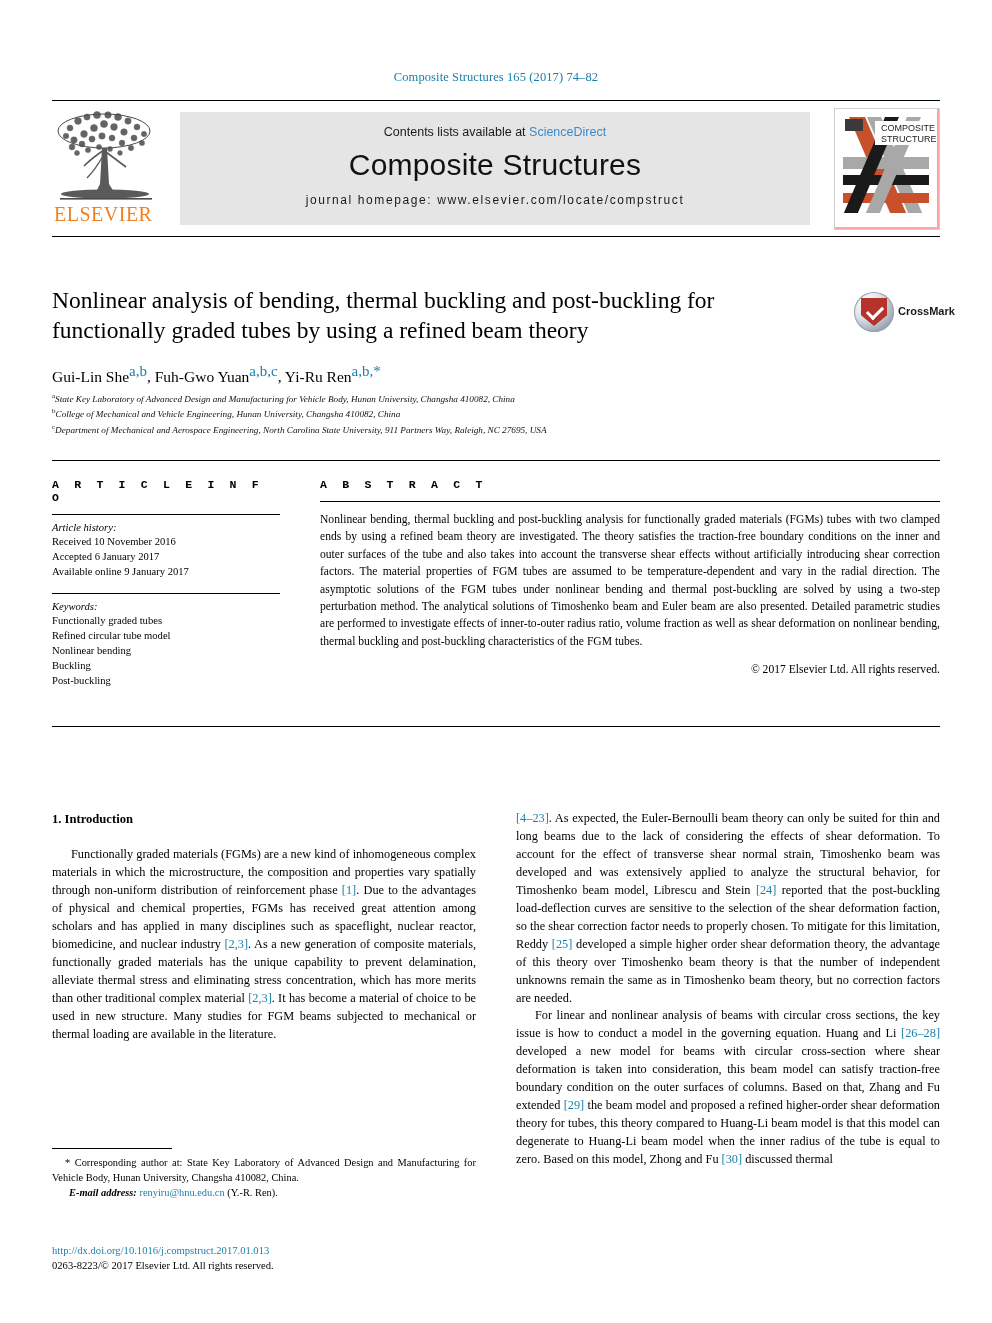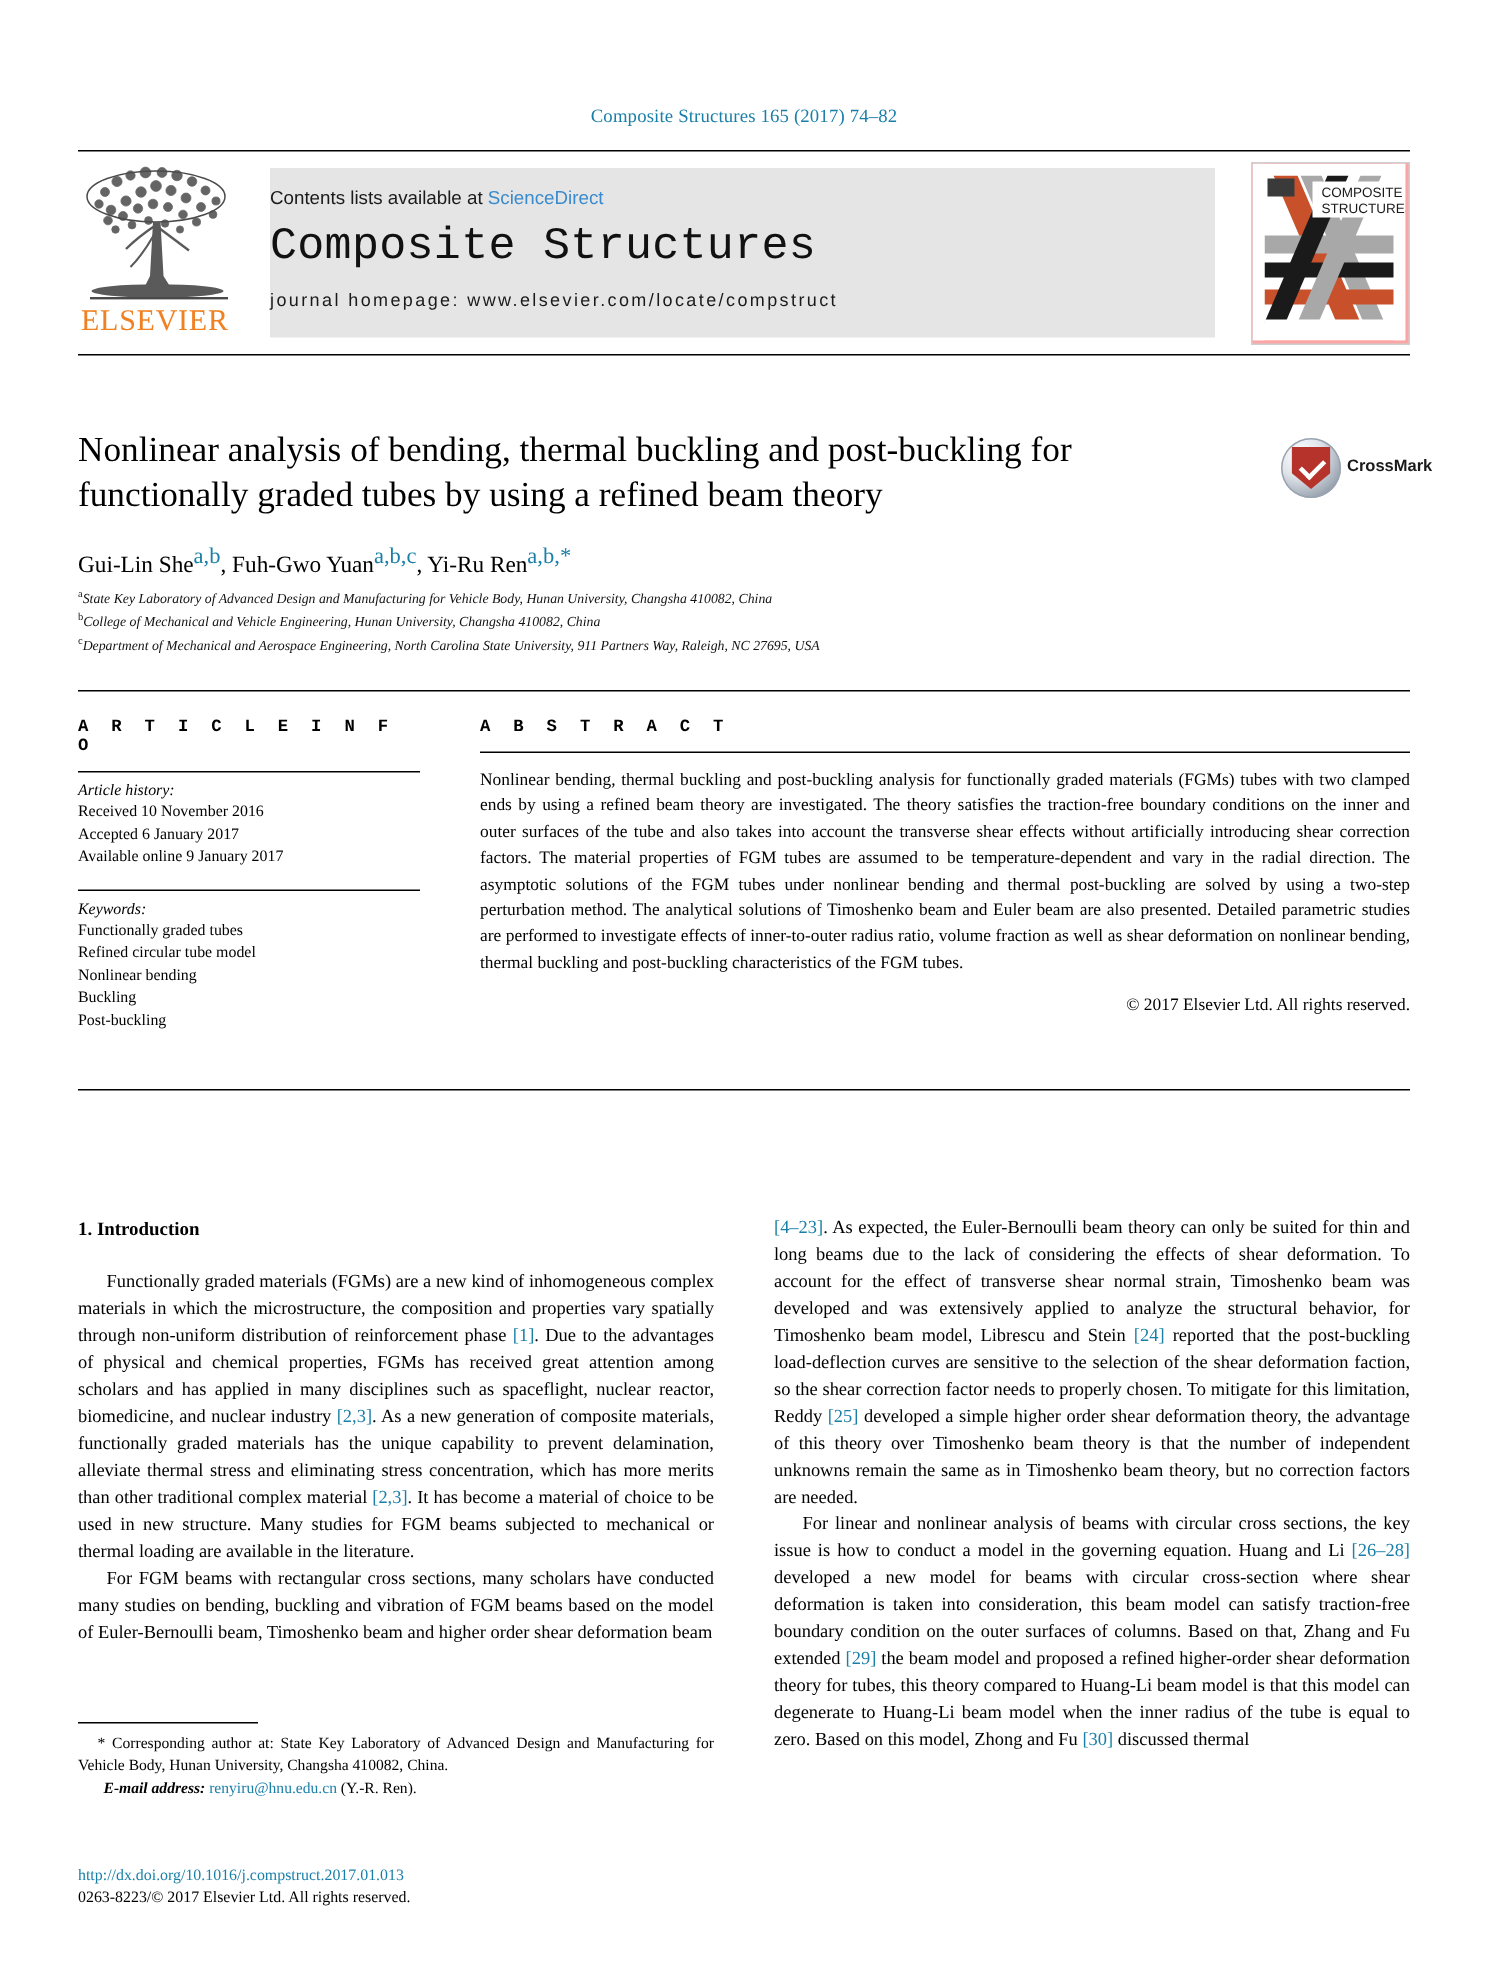--- a/index.html
+++ b/index.html
@@ -65,32 +65,32 @@
     color: #f08122;
     font-weight: 400;
   }
   .hdr-band {
     position: absolute;
     left: 128px;
     top: 6px;
     width: 630px;
     height: 113px;
     background: #e5e5e5;
-    text-align: left;
+    text-align: center;
   }
   .contents-line {
     padding-top: 13px;
     font-family: "Liberation Sans", sans-serif;
     font-size: 12.5px;
     color: #1a1a1a;
   }
   .contents-line .sd { color: #3a8bcd; }
   .journal-name {
     margin-top: 9px;
-    font-family: Liberation Mono, monospace;
+    font-family: Liberation Sans, sans-serif;
     font-size: 30px;
     color: #111;
     letter-spacing: 0.2px;
   }
   .homepage {
     margin-top: 11px;
     font-family: "Liberation Sans", sans-serif;
     font-size: 12px;
     letter-spacing: 1.6px;
     color: #1a1a1a;
@@ -425,21 +425,20 @@
     <div class="abs-hr"></div>
     <div class="abs-body">Nonlinear bending, thermal buckling and post-buckling analysis for functionally graded materials (FGMs) tubes with two clamped ends by using a refined beam theory are investigated. The theory satisfies the traction-free boundary conditions on the inner and outer surfaces of the tube and also takes into account the transverse shear effects without artificially introducing shear correction factors. The material properties of FGM tubes are assumed to be temperature-dependent and vary in the radial direction. The asymptotic solutions of the FGM tubes under nonlinear bending and thermal post-buckling are solved by using a two-step perturbation method. The analytical solutions of Timoshenko beam and Euler beam are also presented. Detailed parametric studies are performed to investigate effects of inner-to-outer radius ratio, volume fraction as well as shear deformation on nonlinear bending, thermal buckling and post-buckling characteristics of the FGM tubes.</div>
     <div class="abs-copy">© 2017 Elsevier Ltd. All rights reserved.</div>
   </div>
 
   <div class="zone-rule-bot"></div>
 
   <div class="col left">
     <div class="sec-h">1. Introduction</div>
     <p><span>Functionally graded materials (FGMs) are a new kind of inhomogeneous complex materials in which the microstructure, the composition and properties vary spatially through non-uniform distribution of reinforcement phase </span><span class="ref">[1]</span><span>. Due to the advantages of physical and chemical properties, FGMs has received great attention among scholars and has applied in many disciplines such as spaceflight, nuclear reactor, biomedicine, and nuclear industry </span><span class="ref">[2,3]</span><span>. As a new generation of composite materials, functionally graded materials has the unique capability to prevent delamination, alleviate thermal stress and eliminating stress concentration, which has more merits than other traditional complex material </span><span class="ref">[2,3]</span><span>. It has become a material of choice to be used in new structure. Many studies for FGM beams subjected to mechanical or thermal loading are available in the literature.</span></p>
-    <p><span>For FGM beams with rectangular cross sections, many scholars have conducted many studies on bending, buckling and vibration of FGM beams based on the model of Euler-Bernoulli beam, Timoshenko beam and higher order shear deformation beam</span></p>
   </div>
 
   <div class="col right">
     <p style="text-indent:0"><span class="ref">[4–23]</span><span>. As expected, the Euler-Bernoulli beam theory can only be suited for thin and long beams due to the lack of considering the effects of shear deformation. To account for the effect of transverse shear normal strain, Timoshenko beam was developed and was extensively applied to analyze the structural behavior, for Timoshenko beam model, Librescu and Stein </span><span class="ref">[24]</span><span> reported that the post-buckling load-deflection curves are sensitive to the selection of the shear deformation faction, so the shear correction factor needs to properly chosen. To mitigate for this limitation, Reddy </span><span class="ref">[25]</span><span> developed a simple higher order shear deformation theory, the advantage of this theory over Timoshenko beam theory is that the number of independent unknowns remain the same as in Timoshenko beam theory, but no correction factors are needed.</span></p>
     <p><span>For linear and nonlinear analysis of beams with circular cross sections, the key issue is how to conduct a model in the governing equation. Huang and Li </span><span class="ref">[26–28]</span><span> developed a new model for beams with circular cross-section where shear deformation is taken into consideration, this beam model can satisfy traction-free boundary condition on the outer surfaces of columns. Based on that, Zhang and Fu extended </span><span class="ref">[29]</span><span> the beam model and proposed a refined higher-order shear deformation theory for tubes, this theory compared to Huang-Li beam model is that this model can degenerate to Huang-Li beam model when the inner radius of the tube is equal to zero. Based on this model, Zhong and Fu </span><span class="ref">[30]</span><span> discussed thermal</span></p>
   </div>
 
   <div class="fnote-rule"></div>
   <div class="fnote">
     <div style="text-indent:13px"><span>*</span><span> Corresponding author at: State Key Laboratory of Advanced Design and Manufacturing for Vehicle Body, Hunan University, Changsha 410082, China.</span></div>

